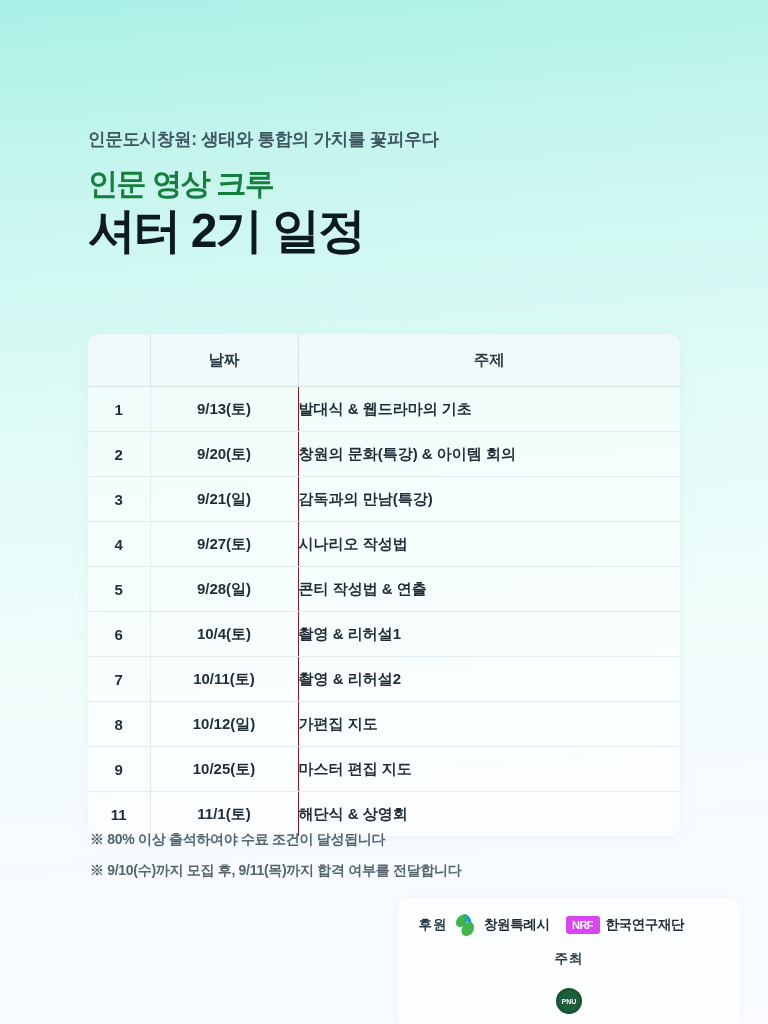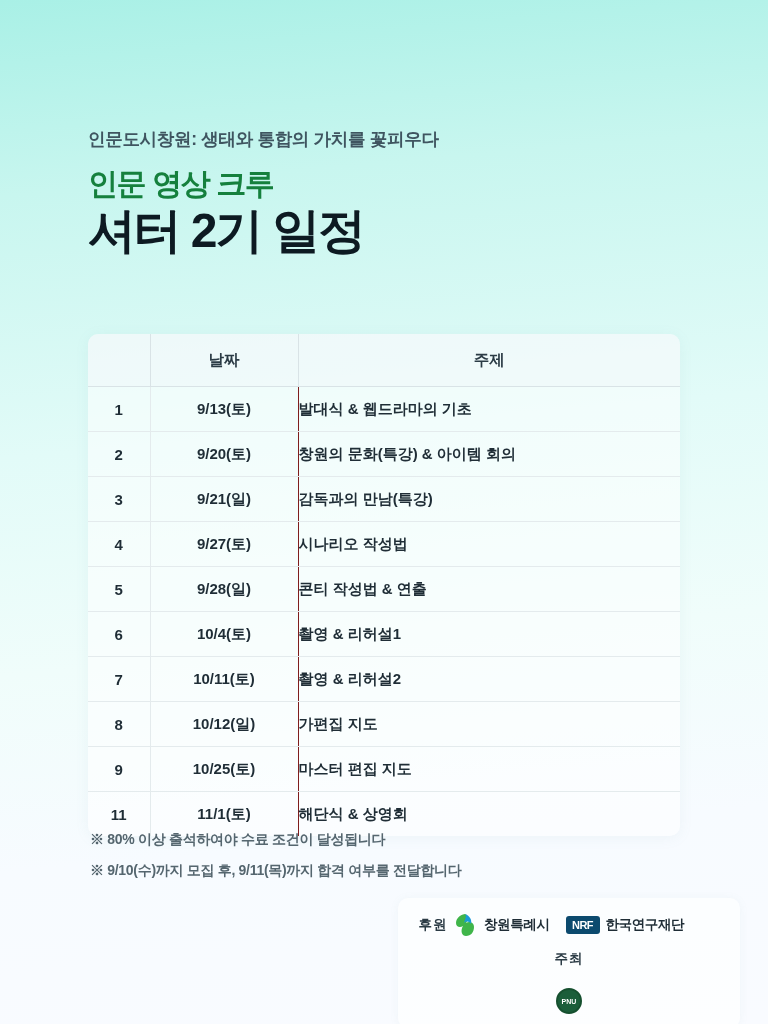--- a/index.html
+++ b/index.html
@@ -173,21 +173,21 @@
     margin-left: 6px;
   }
 
   .logo-cw {
     width: 26px; height: 26px;
     flex: 0 0 26px;
   }
   .logo-nrf {
     width: 34px; height: 18px;
     flex: 0 0 34px;
-    background: #0c4a6e;
+    background: #d946ef;
     border-radius: 3px;
     color: #fff;
     font-size: 11px;
     font-weight: 800;
     display: flex;
     align-items: center;
     justify-content: center;
     letter-spacing: -0.5px;
   }
   .logo-pnu {

